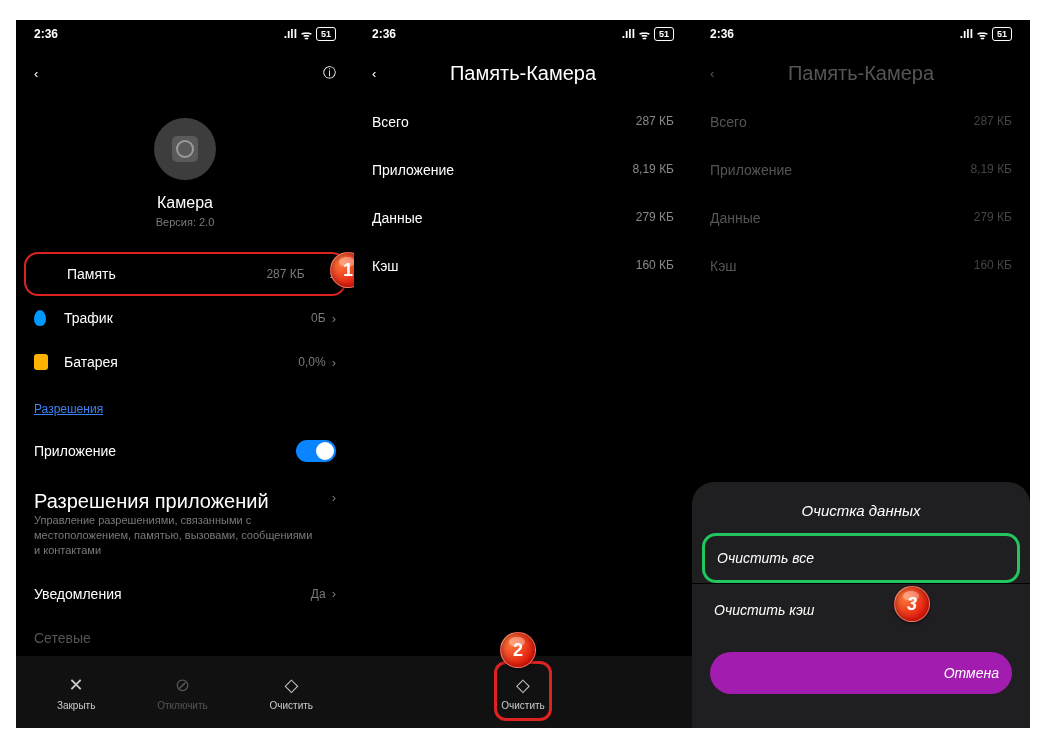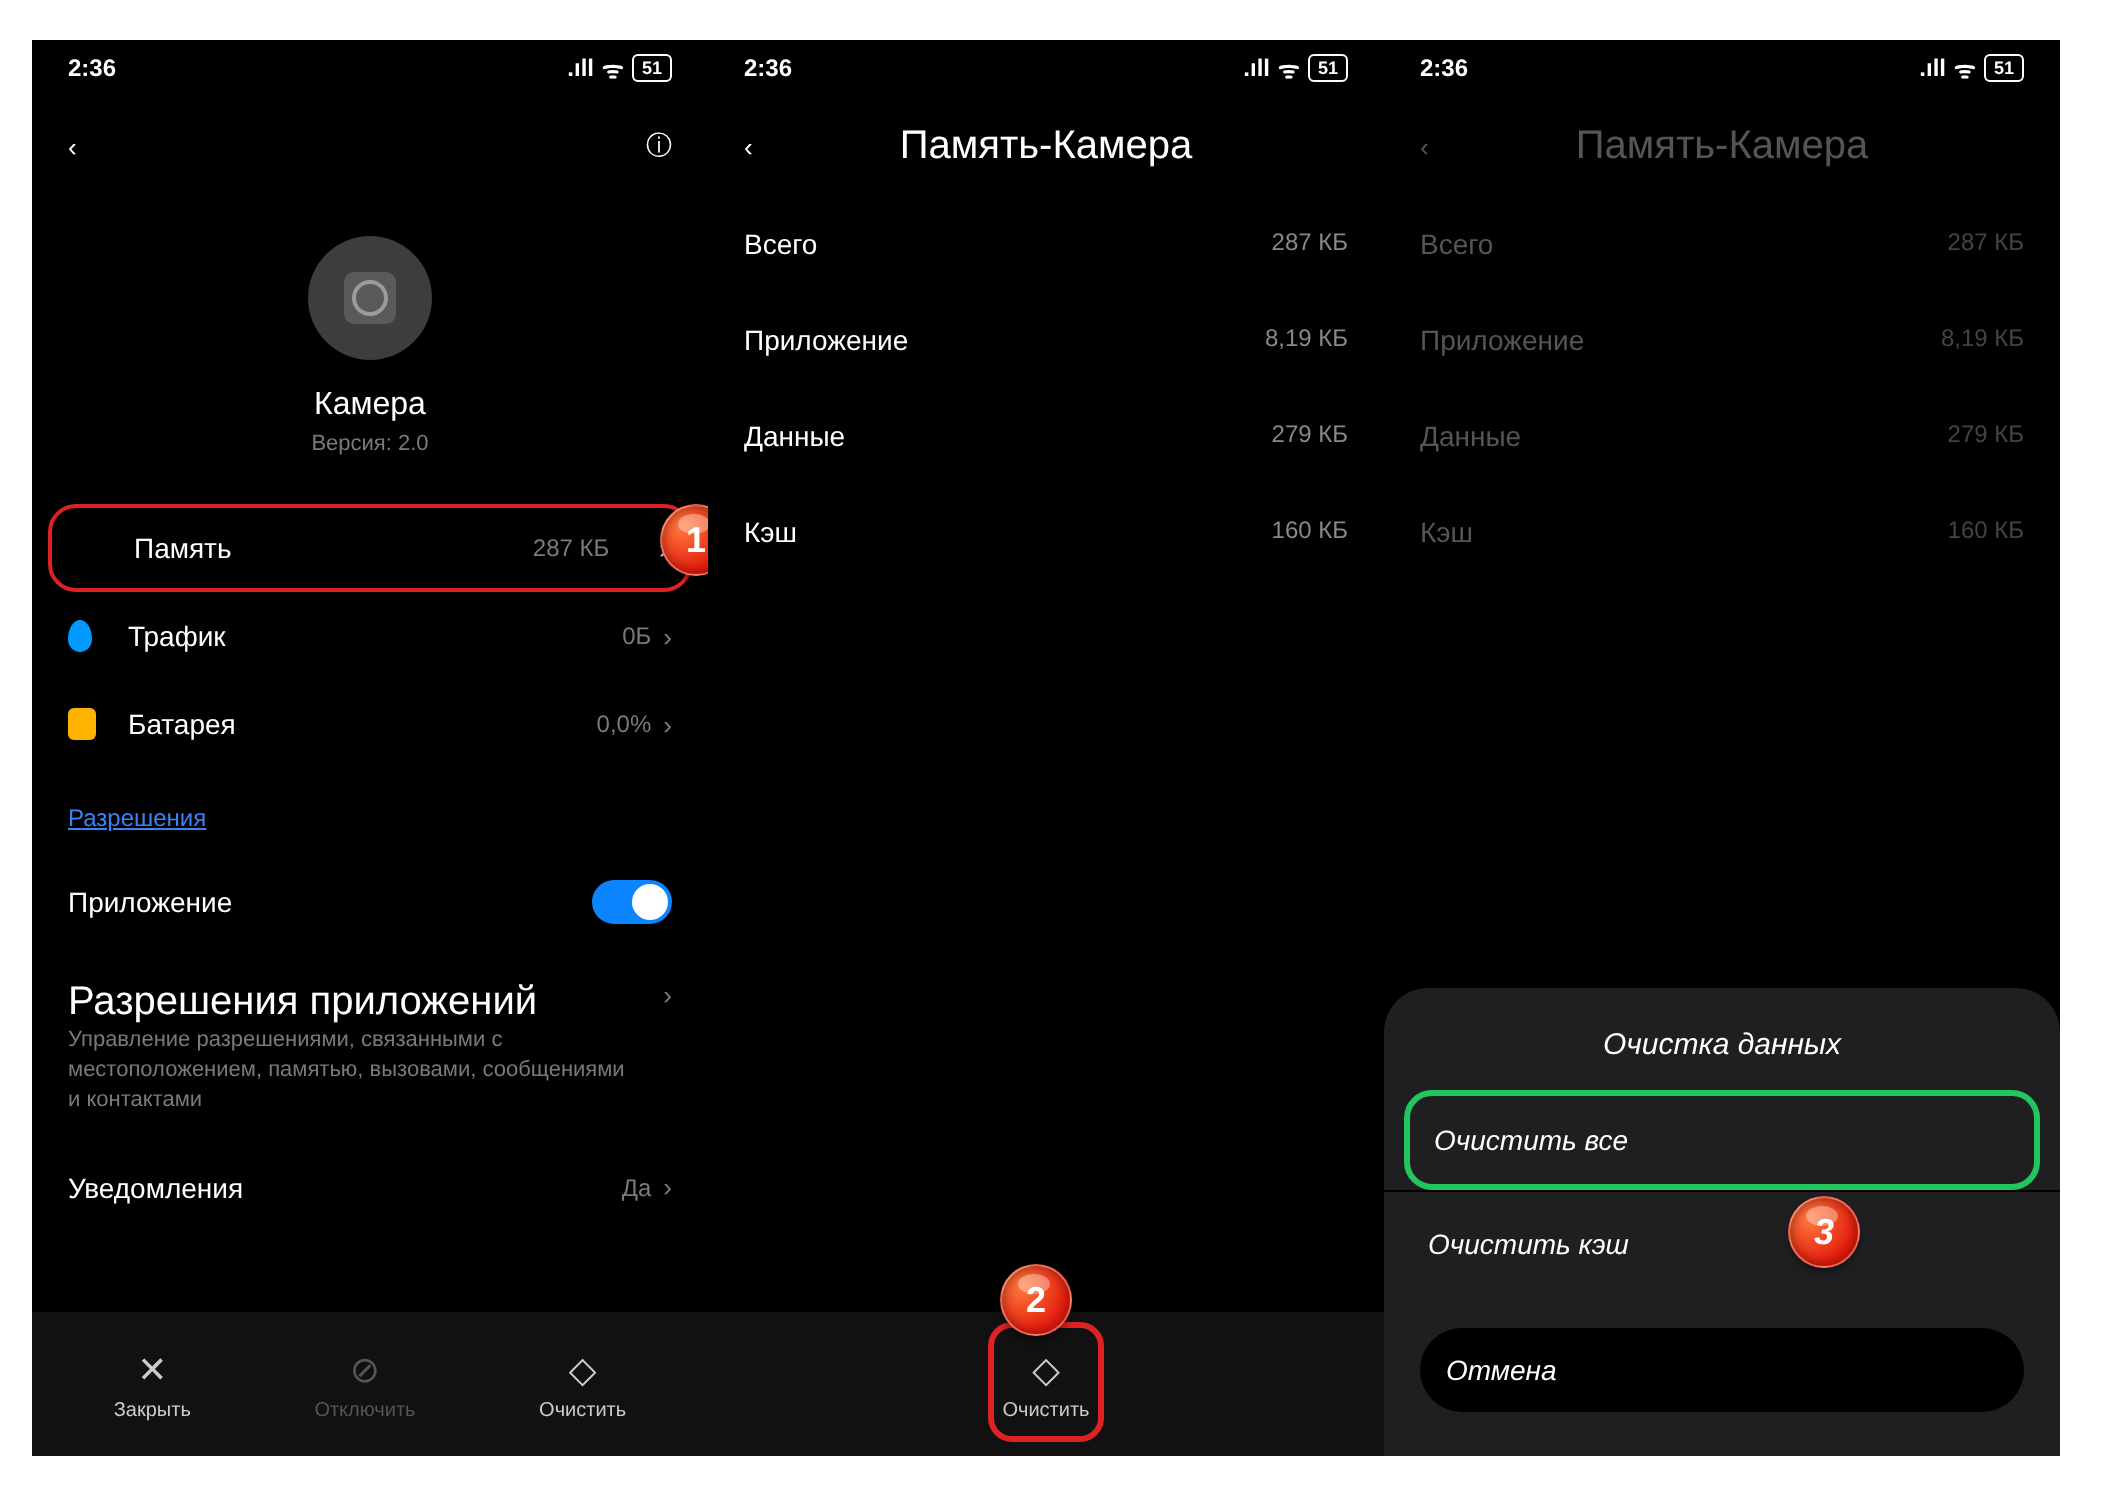--- a/index.html
+++ b/index.html
@@ -133,22 +133,22 @@
   }
   .sheet-title { text-align:center; font-size:15px; font-weight:500; margin-bottom:14px; }
   .sheet-item {
     padding: 18px 22px; font-size:14px; border-top:1px solid #000;
   }
   .sheet-hl {
     margin: 0 10px; border:3px solid #22c55e; border-radius:14px;
     padding: 14px 12px; font-size:14px;
   }
   .cancel-btn {
-    margin: 16px 18px 4px; background:#000000; border-radius:22px;
-    text-align:left; padding:13px; font-size:14px;
+    margin: 16px 18px 16px; background:#a21caf; border-radius:22px;
+    text-align:right; padding:13px; font-size:14px;
   }
 
   .pie { width:16px; height:16px; border-radius:50%; background:conic-gradient(#0c0 0 85%, #066 85% 100%); }
   .drop { width:12px; height:16px; background:#09f; border-radius:50% 50% 50% 50% / 60% 60% 40% 40%; }
   .bag { width:14px; height:16px; background:#ffb300; border-radius:3px; position:relative;}
 
   .hl2 { position:absolute; bottom:7px; left:140px; width:58px; height:60px; border:3px solid #d22; border-radius:12px;}
 
 </style>
 </head>
@@ -214,20 +214,23 @@
     </div>
     <span class="chev">›</span>
   </div>
 
   <div class="list-row">
     <span class="label">Уведомления</span>
     <span class="value">Да</span>
     <span class="chev">›</span>
   </div>
 
+  <div class="list-row" style="padding-bottom:4px;color:#555">
+    <span class="label">Сетевые</span>
+  </div>
 
   <div class="bottom-bar">
     <div class="bottom-btn">
       <span class="bicon">✕</span>
       <span>Закрыть</span>
     </div>
     <div class="bottom-btn dim">
       <span class="bicon">⊘</span>
       <span>Отключить</span>
     </div>

